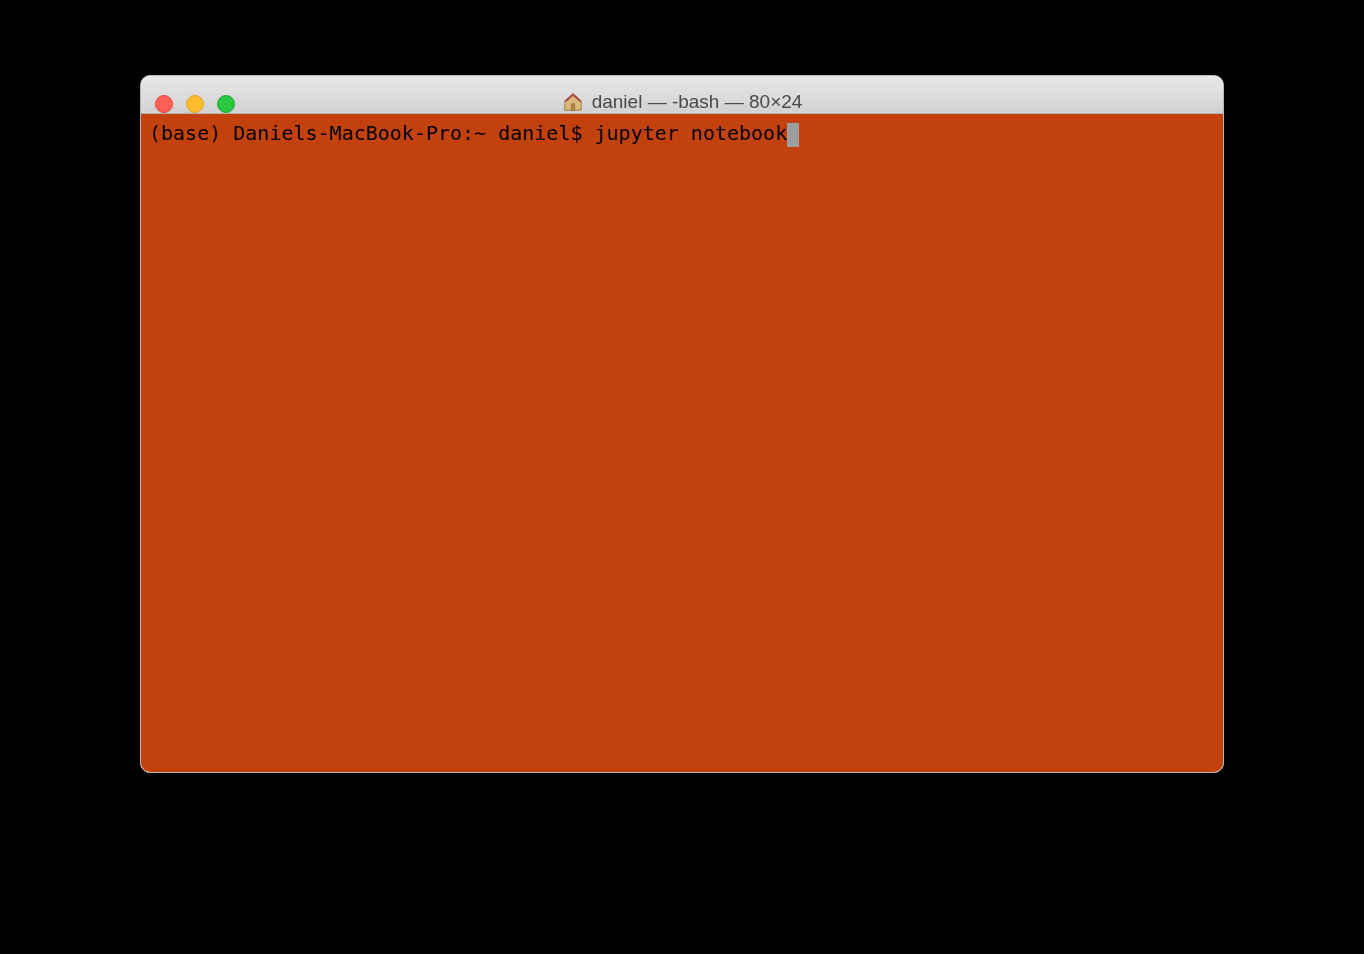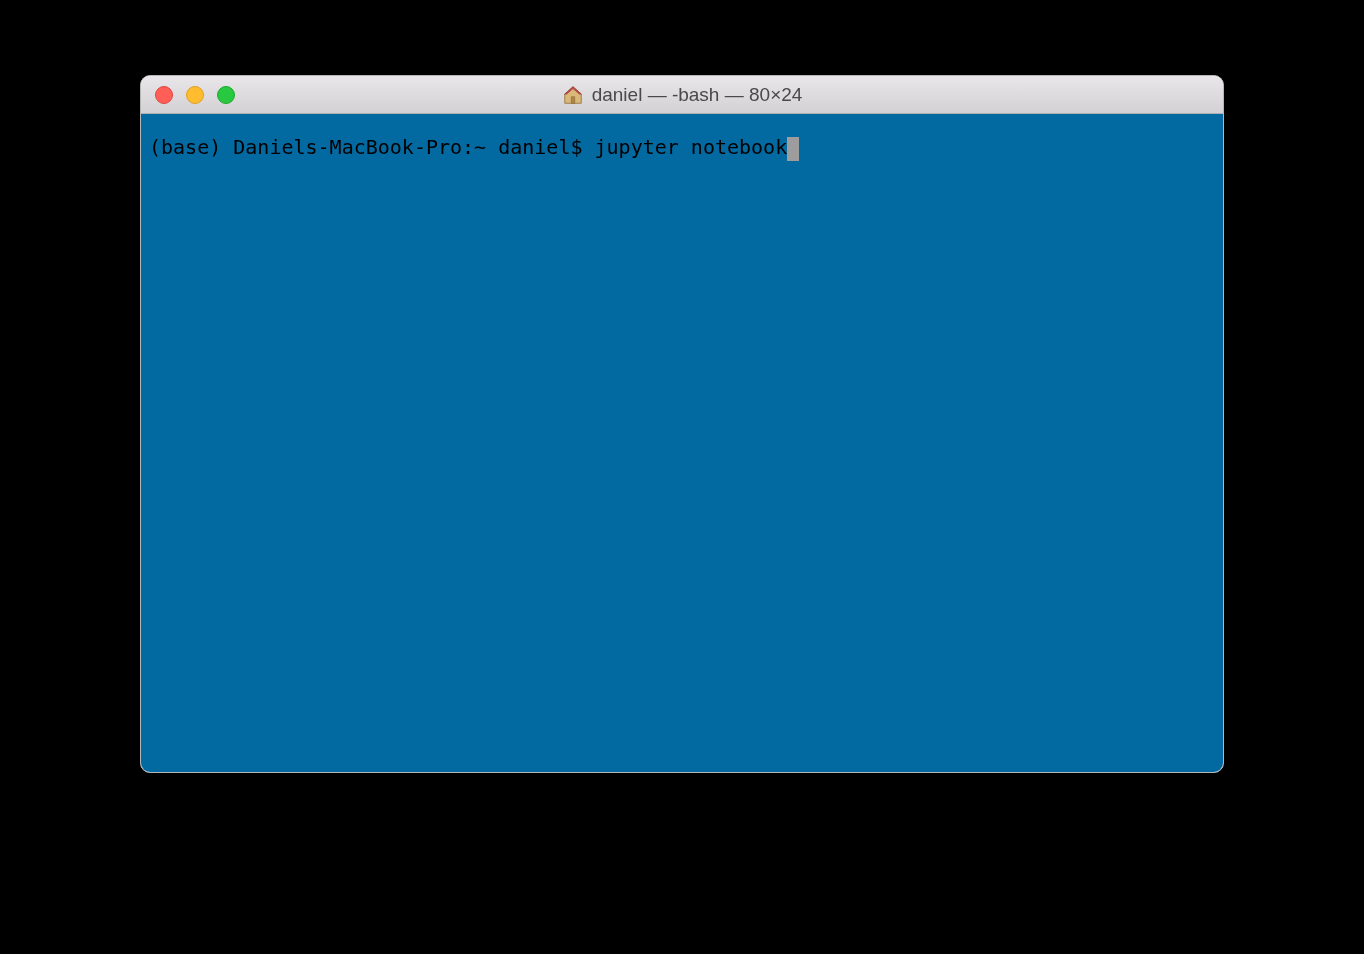--- a/index.html
+++ b/index.html
@@ -22,21 +22,21 @@
       overflow: hidden;
       display: flex;
       flex-direction: column;
       border: 1px solid #b6b6b6;
     }
     .title-bar {
       height: 38px;
       background: linear-gradient(to bottom, #e8e6e8 0%, #d3d1d3 100%);
       border-bottom: 1px solid #b1afb1;
       display: flex;
-      align-items: center;
+      align-items: flex-end;
       position: relative;
       padding: 0 12px;
     }
     .traffic-lights {
       display: flex;
       gap: 13px;
       align-items: center;
       position: absolute;
       left: 14px;
     }
@@ -69,22 +69,22 @@
     .home-icon {
       display: inline-flex;
       align-items: center;
     }
     .home-icon svg {
       width: 22px;
       height: 22px;
     }
     .terminal-body {
       flex: 1;
-      background: #0369a1;
-      padding: 20px 8px;
+      background: #c2410c;
+      padding: 6px 8px;
       font-family: "Menlo", "Monaco", "Consolas", monospace;
       font-size: 20px;
       color: #000000;
       line-height: 1.35;
       white-space: pre;
       overflow: hidden;
     }
     .terminal-line {
       display: inline;
     }

